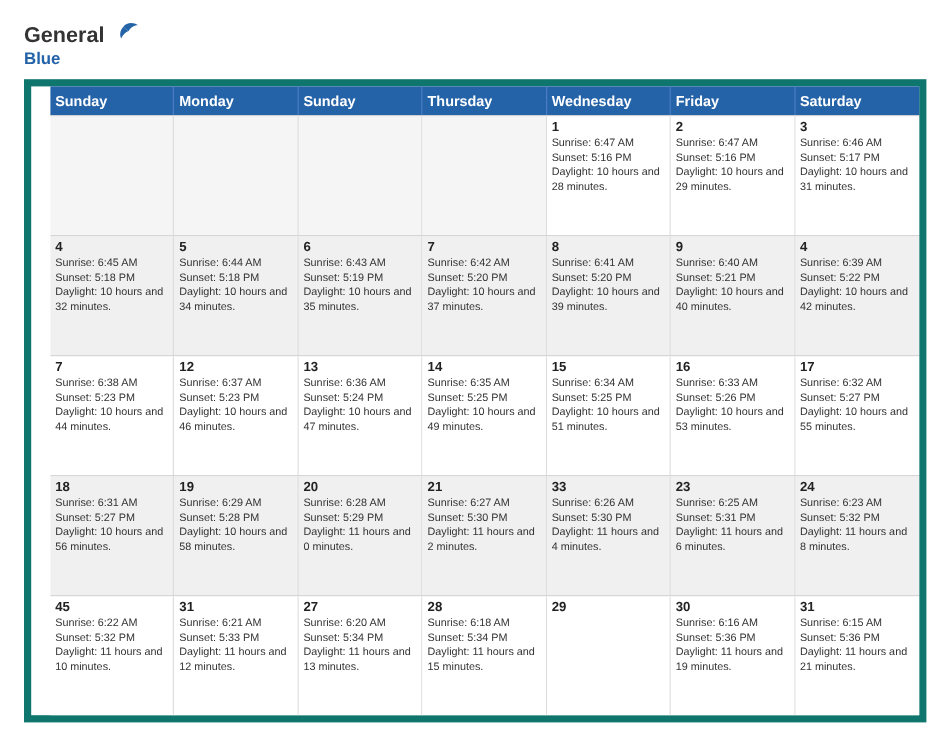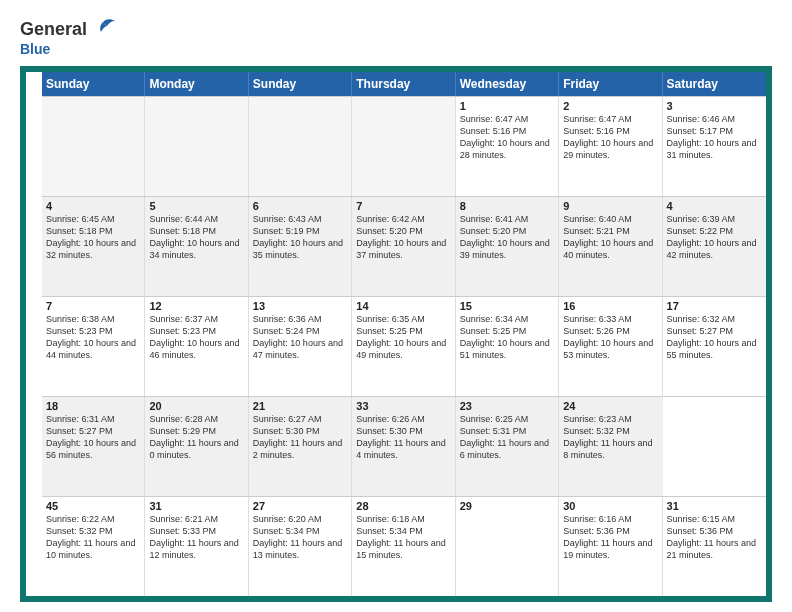--- a/index.html
+++ b/index.html
@@ -227,20 +227,24 @@
             <div class="day-num">17</div>
             <div class="info">Sunrise: 6:32 AM<br>Sunset: 5:27 PM<br>Daylight: 10 hours and 55 minutes.</div>
           </div>
         </div>
         <div class="cal-week">
           <div class="cal-cell shaded">
             <div class="day-num">18</div>
             <div class="info">Sunrise: 6:31 AM<br>Sunset: 5:27 PM<br>Daylight: 10 hours and 56 minutes.</div>
           </div>
           <div class="cal-cell shaded">
+            <div class="day-num">19</div>
+            <div class="info">Sunrise: 6:29 AM<br>Sunset: 5:28 PM<br>Daylight: 10 hours and 58 minutes.</div>
+          </div>
+          <div class="cal-cell shaded">
             <div class="day-num">20</div>
             <div class="info">Sunrise: 6:28 AM<br>Sunset: 5:29 PM<br>Daylight: 11 hours and 0 minutes.</div>
           </div>
           <div class="cal-cell shaded">
             <div class="day-num">21</div>
             <div class="info">Sunrise: 6:27 AM<br>Sunset: 5:30 PM<br>Daylight: 11 hours and 2 minutes.</div>
           </div>
           <div class="cal-cell shaded">
             <div class="day-num">33</div>
             <div class="info">Sunrise: 6:26 AM<br>Sunset: 5:30 PM<br>Daylight: 11 hours and 4 minutes.</div>

